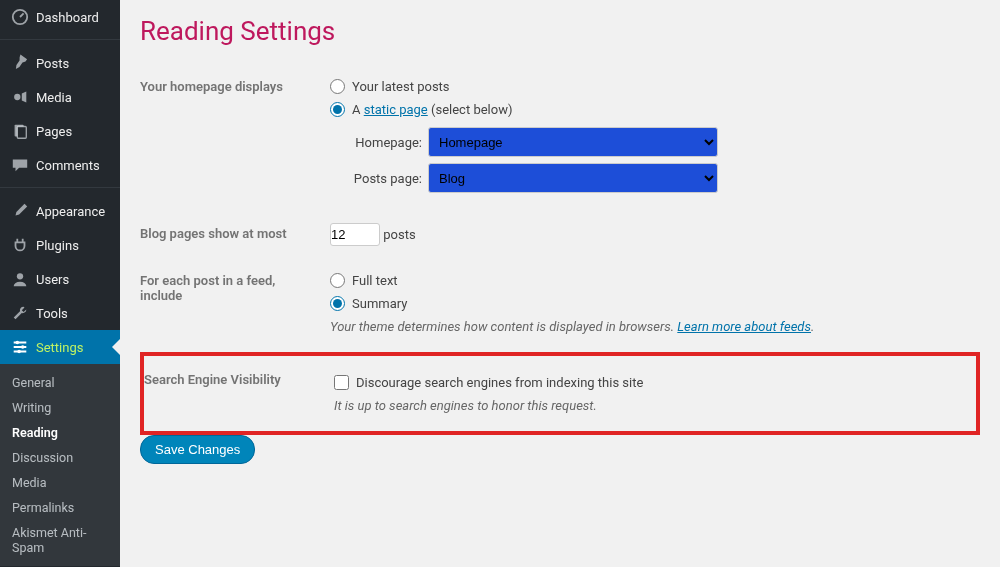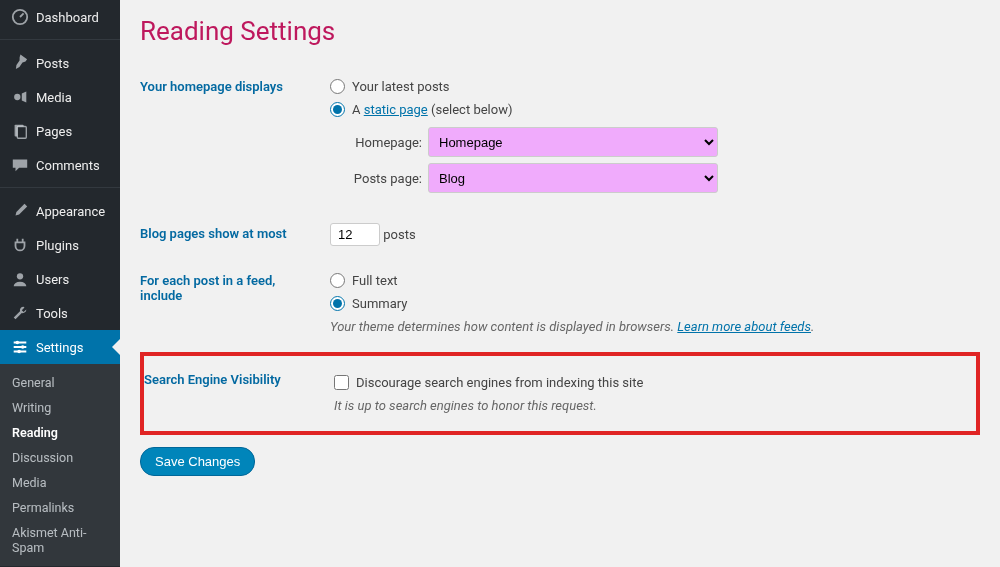--- a/index.html
+++ b/index.html
@@ -27,21 +27,21 @@
     align-items: center;
     padding: 7px 8px 7px 10px;
     color: #eee;
     cursor: pointer;
     font-size: 13px;
   }
   .sidebar-item.top { font-weight: 400; }
   .sidebar-item .icon { width: 20px; height: 20px; display: inline-flex; align-items: center; justify-content: center; margin-right: 6px; color: rgba(240,245,250,.6);}
   .sidebar-item.active {
     background: #0073aa;
-    color: #ffffff;
+    color: #bef264;
     position: relative;
   }
   .sidebar-item.active .icon { color: #fff; }
   .sidebar-item.active::after {
     content: "";
     position: absolute;
     right: -0px;
     top: 50%;
     transform: translateY(-50%);
     border: 8px solid transparent;
@@ -73,65 +73,65 @@
     margin: 6px 0 18px 0;
   }
   .form-table { width: 100%; border-collapse: collapse; }
   .form-table th {
     width: 180px;
     text-align: left;
     vertical-align: top;
     padding: 15px 10px 15px 0;
     font-weight: 600;
     font-size: 13px;
-    color: #0369a1;
+    color: #737373;
   }
   .form-table td {
     padding: 12px 10px;
     vertical-align: top;
     font-size: 13px;
   }
   .radio-row, .check-row { display: flex; align-items: center; margin: 3px 0 8px 0; }
   .radio-row input, .check-row input { margin: 0 7px 0 0; width:15px; height:15px; accent-color:#0073aa;}
   a.wp-link { color: #0073aa; text-decoration: underline; }
   .sel-row { margin: 6px 0; display:flex; align-items:center;}
   .sel-row label { display:inline-block; width:82px; text-align:right; margin-right:6px;}
   select.wp-select {
     width: 290px;
     padding: 4px 6px;
     height: 30px;
     border: 1px solid #ccc;
     border-radius: 3px;
-    background: #f0abfc;
+    background: #1d4ed8;
     font-size: 13px;
   }
   input.small-text {
     width: 50px;
-    padding: 3px 7px;
+    padding: 3px 0;
     border: 1px solid #ccc;
     border-radius: 3px;
     font-size: 13px;
   }
   .desc-italic { color: #666; font-style: italic; margin-top:6px;}
   .highlight-box {
     border: 4px solid #e02424;
     padding: 8px 0 14px 0;
     margin-top: 6px;
   }
   .highlight-box .form-table th,
   .highlight-box .form-table td { padding-top: 8px; padding-bottom: 4px; }
   .save-btn {
     background: #0085ba;
     border: 1px solid #006799;
     color: #fff;
     padding: 6px 14px;
     border-radius: 14px;
     font-size: 13px;
     cursor: pointer;
-    margin-top: 12px;
+    margin-top: 0;
   }
   svg { width:18px; height:18px; }
 </style>
 </head>
 <body>
 
 <nav class="sidebar">
   <div class="sidebar-item top">
     <span class="icon">
         <svg viewBox="0 0 20 20" fill="currentColor">

